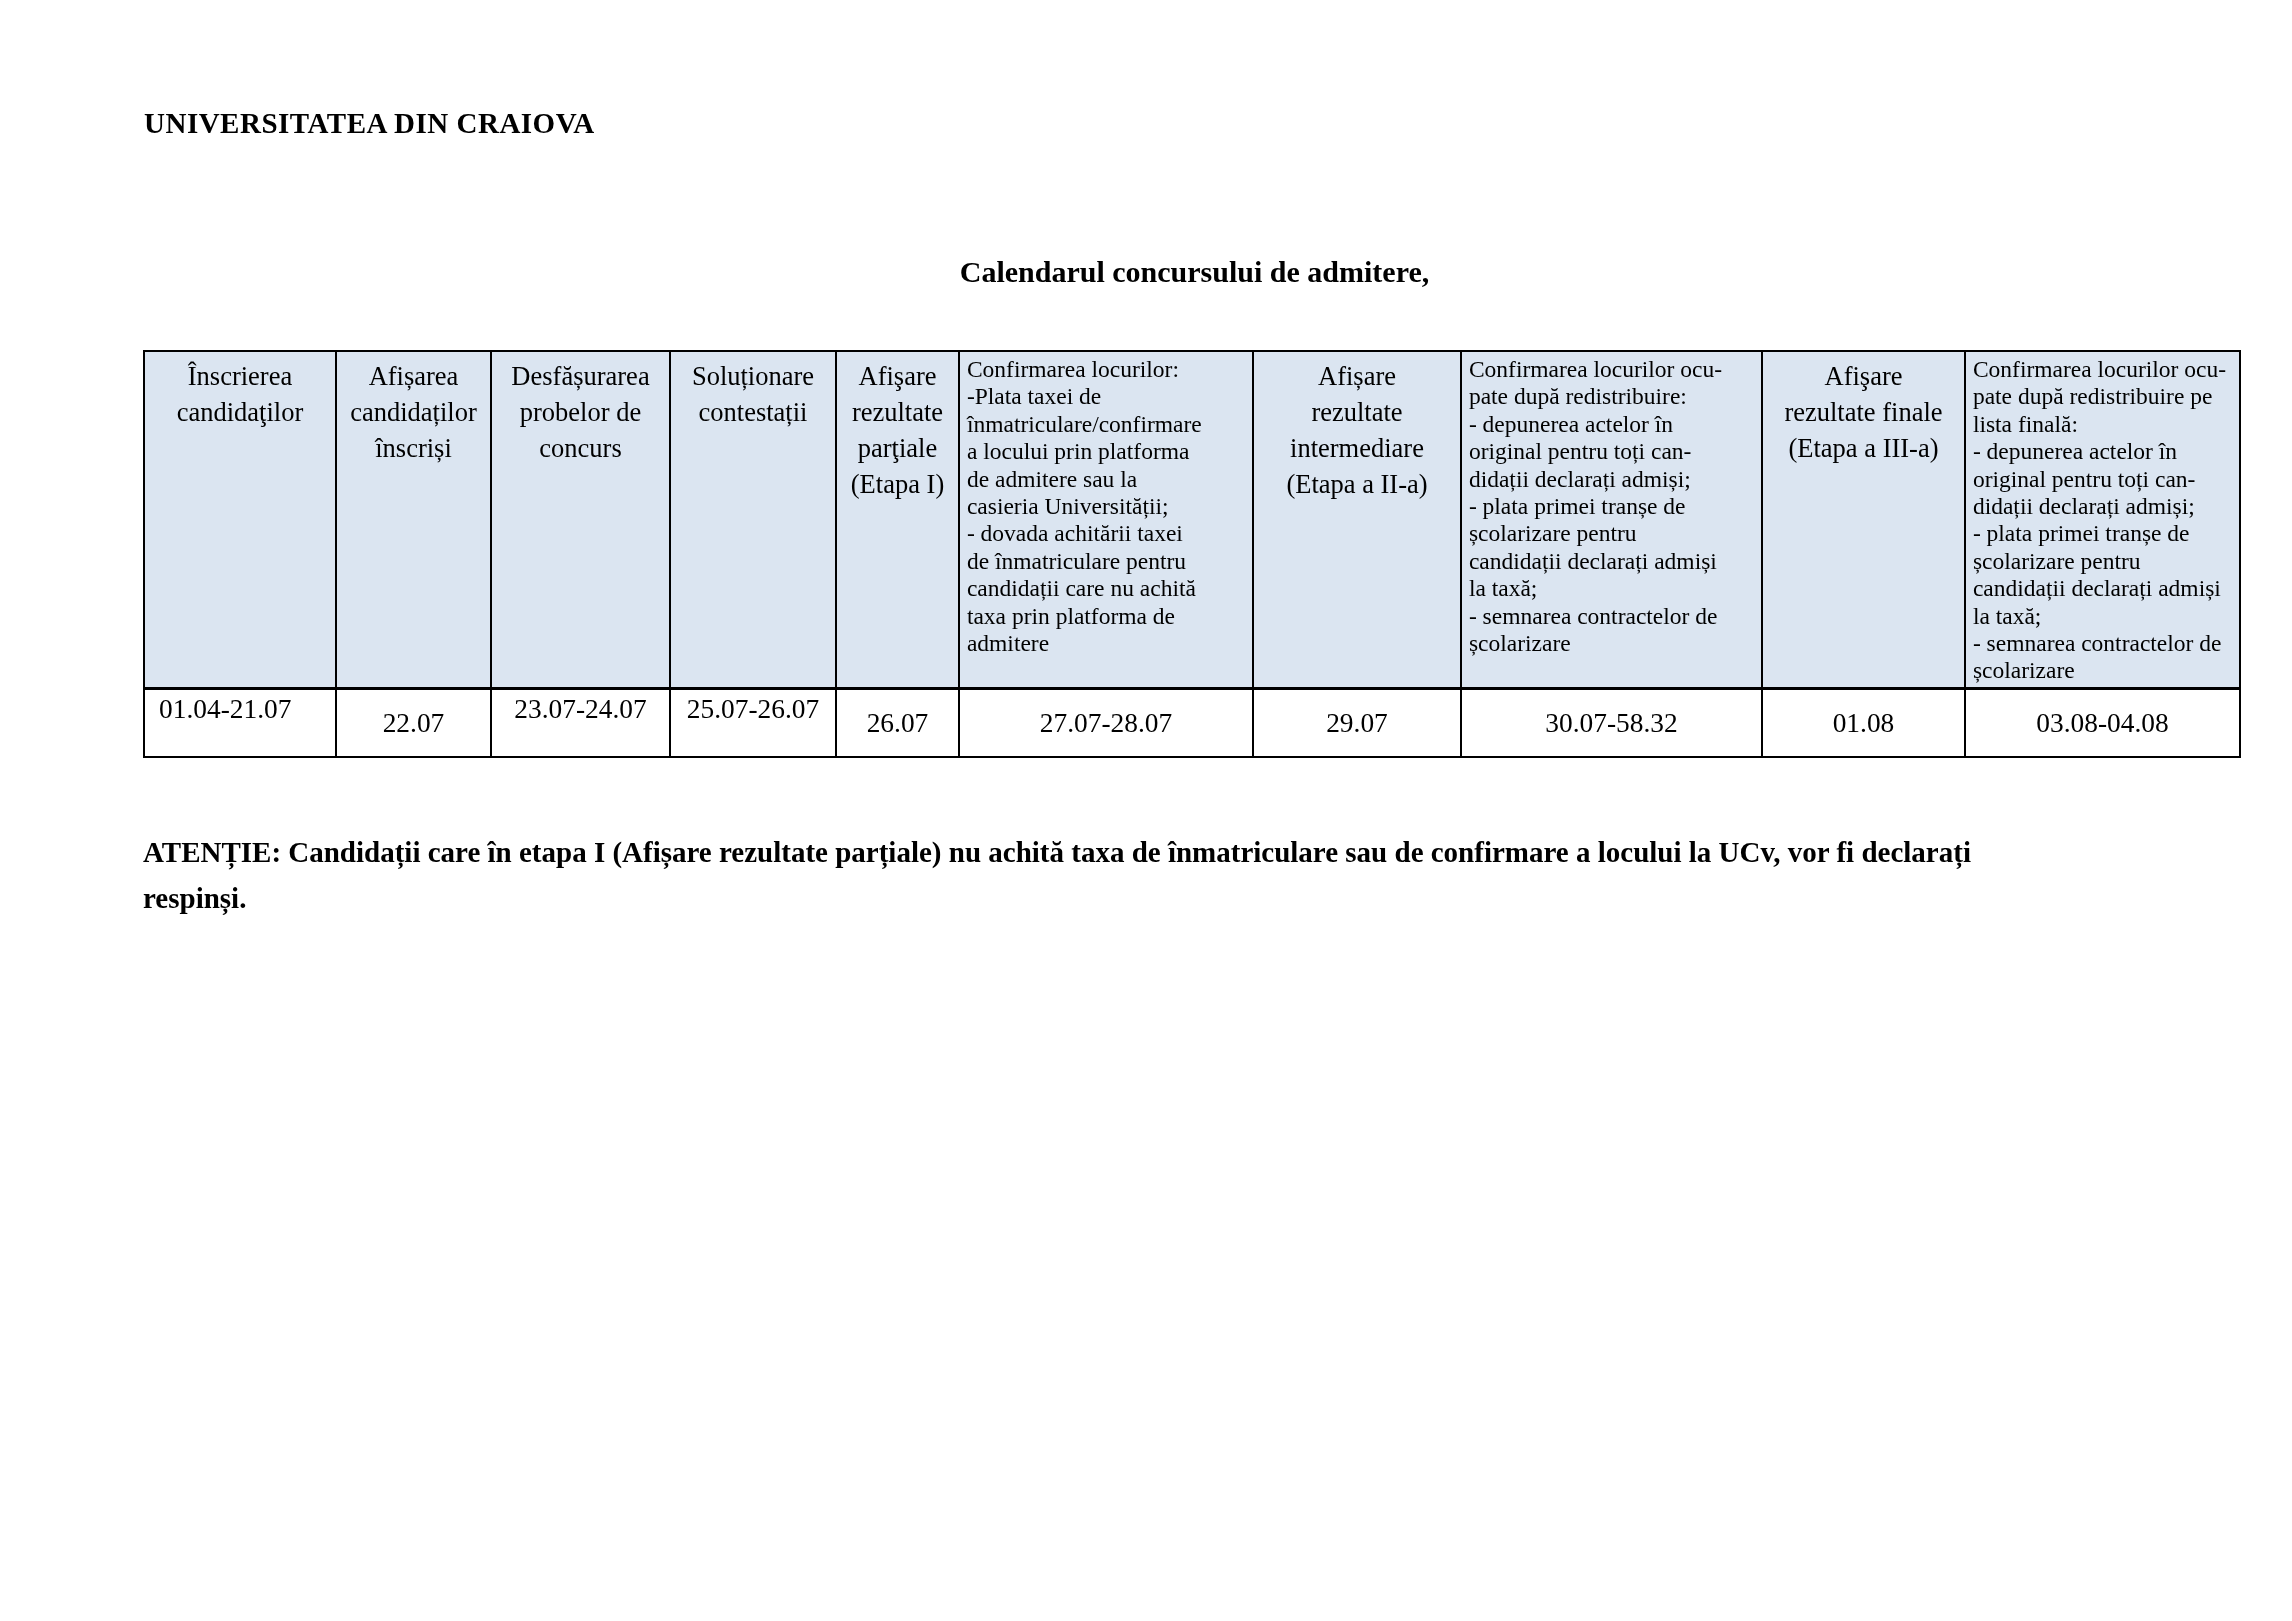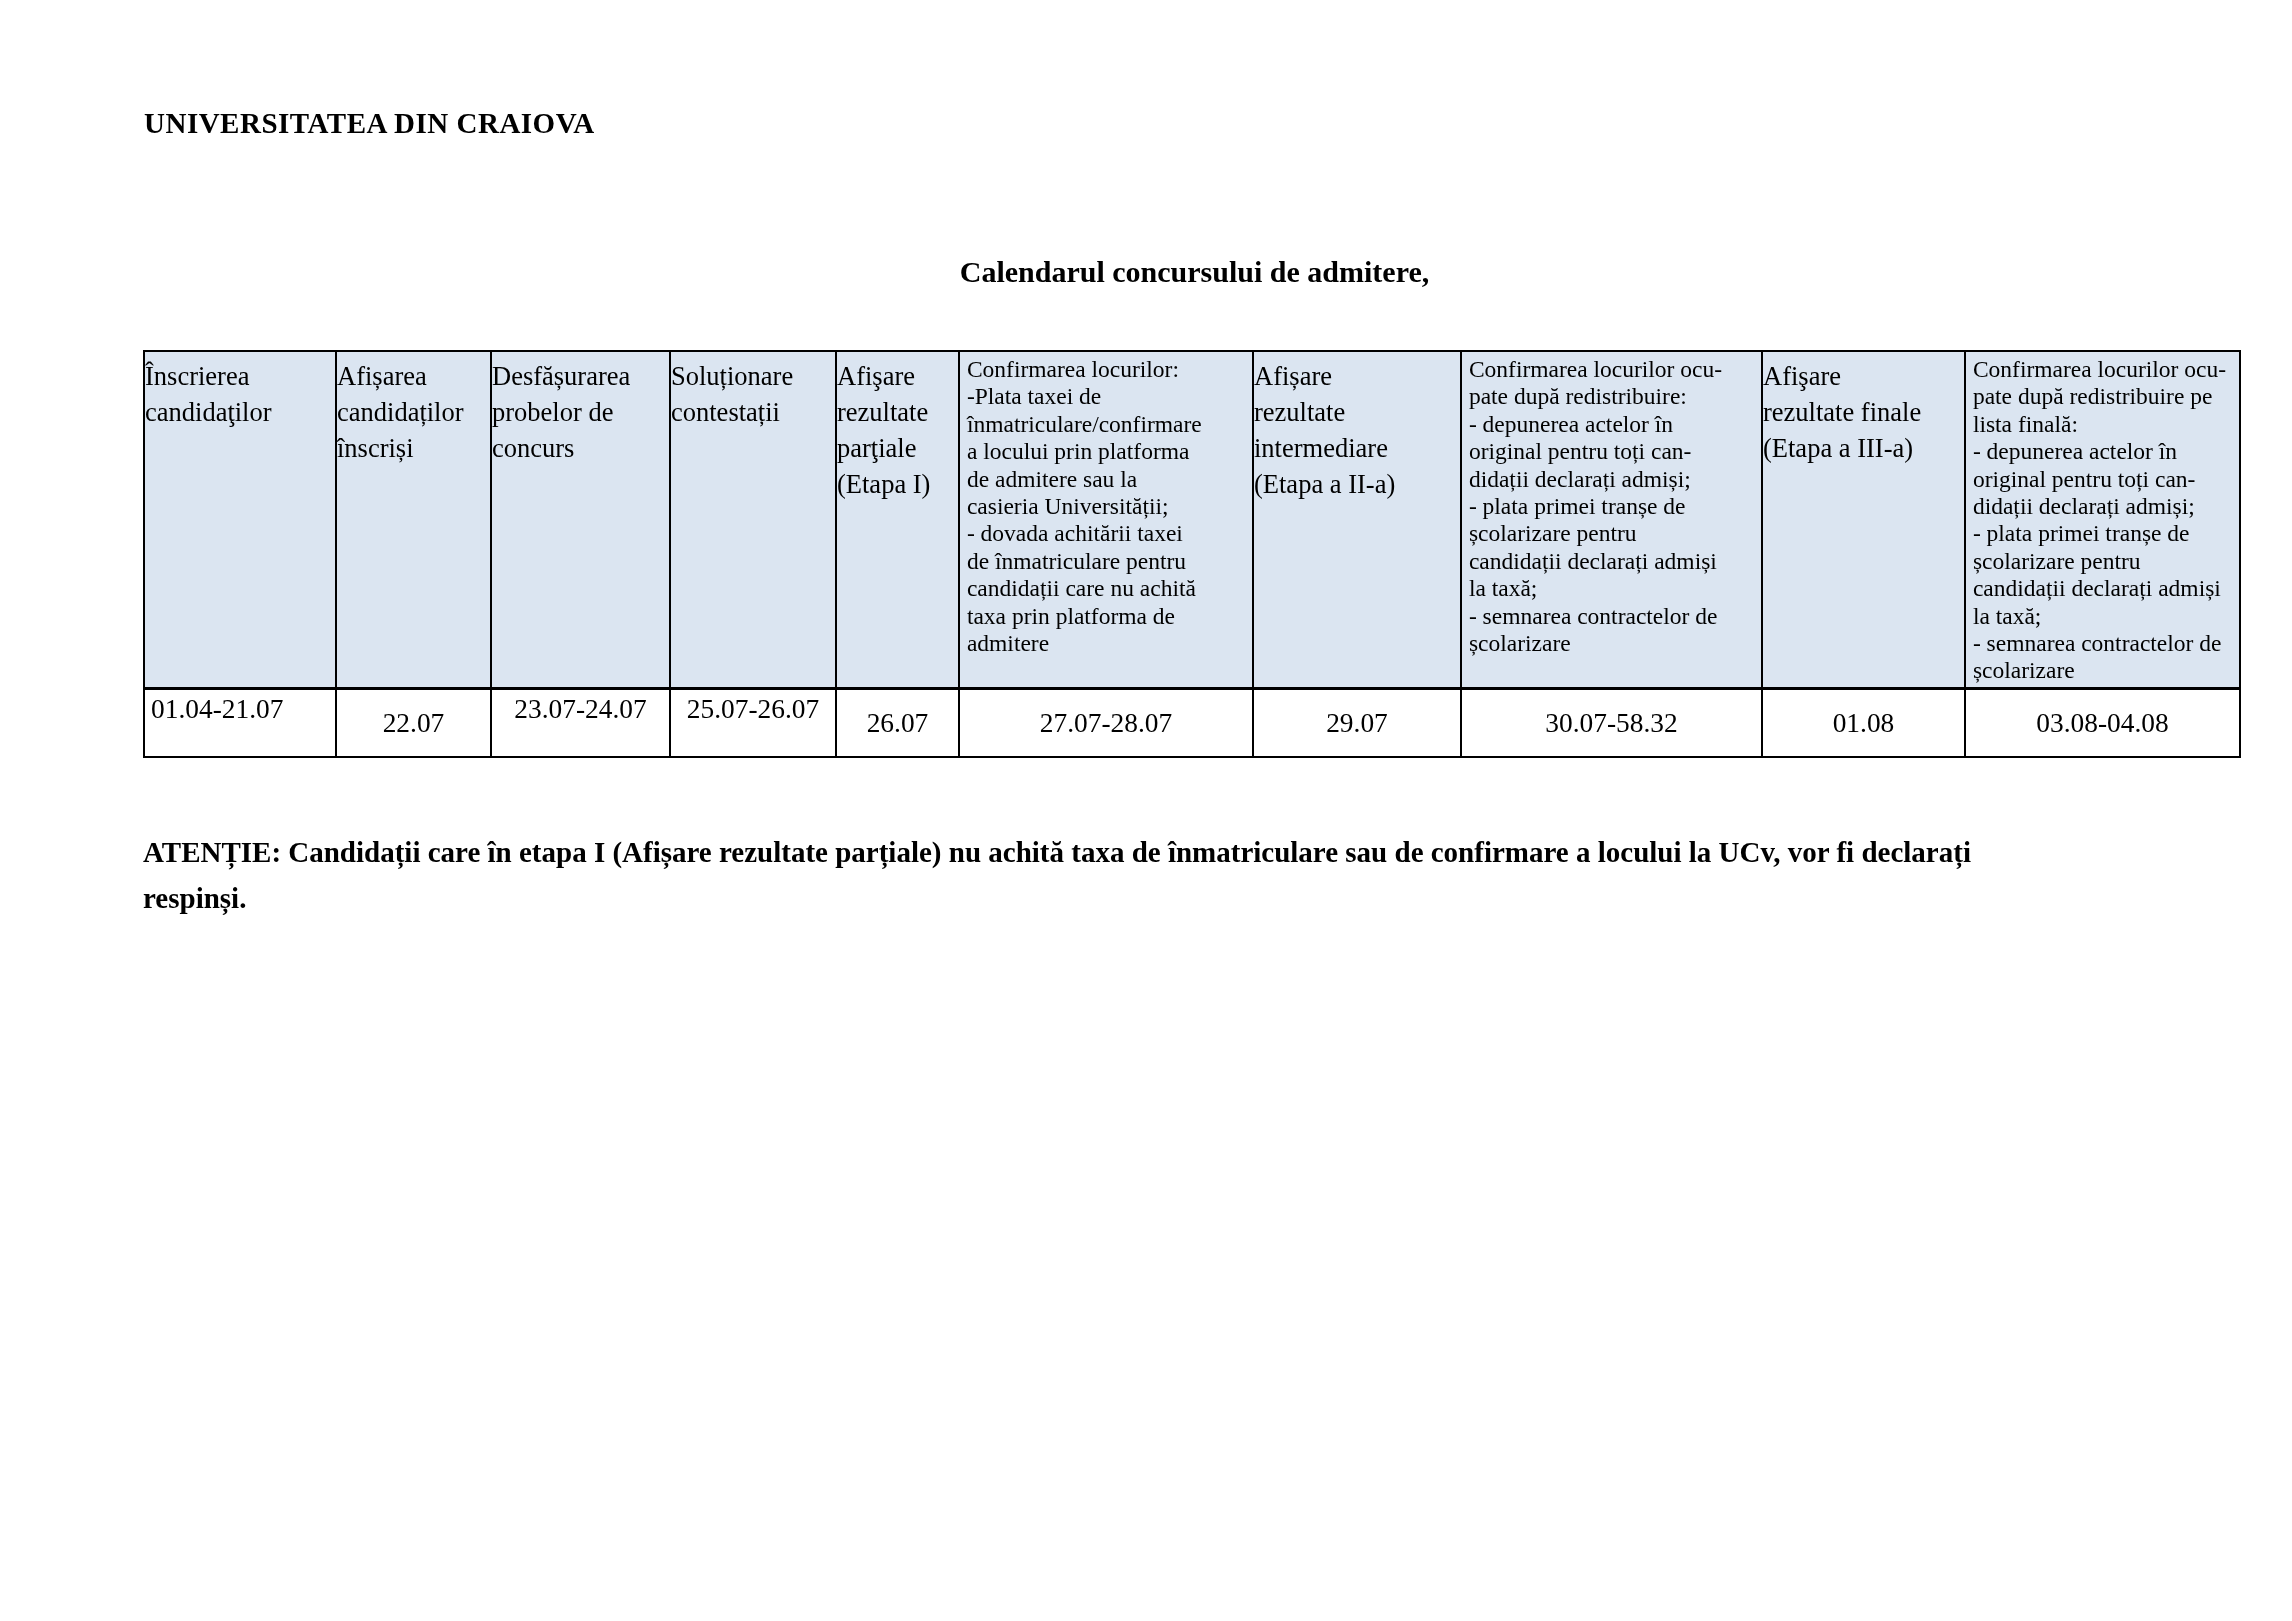--- a/index.html
+++ b/index.html
@@ -33,42 +33,42 @@
   table.calendar th, table.calendar td { border:2px solid #000; }
 
   tr.header-row { height:337px; }
   tr.header-row th {
     background:var(--header-bg, #dbe5f1);
     vertical-align:top;
     font-weight:normal;
     border-bottom:3.9px solid #000;
   }
   th.hc {
-    text-align:left;
+    text-align:center;
     font-size:26.5px; line-height:36px;
     white-space:pre-line;
     padding-top:5.9px;
   }
   th.hc.offset { }
   th.ht {
     text-align:left;
     font-size:23.5px; line-height:27.4px;
     white-space:pre-line;
     padding:3.9px 6.9px 2px 6.9px;
   }
 
   tr.data-row { height:69px; }
   tr.data-row td {
     font-size:27.4px;
     text-align:center;
     vertical-align:middle;
     background:#ffffff;
   }
   tr.data-row td.top  { vertical-align:top; padding-top:3.9px; }
-  tr.data-row td.left { text-align:left; padding-left:6px; }
+  tr.data-row td.left { text-align:left; padding-left:14px; }
 
   .notice {
     position:absolute; left:95px; top:781px; width:2107px;
     font-weight:bold;
     font-size:29px; line-height:46px;
     white-space:pre-line;
   }
 </style>
 </head>
 <body>

